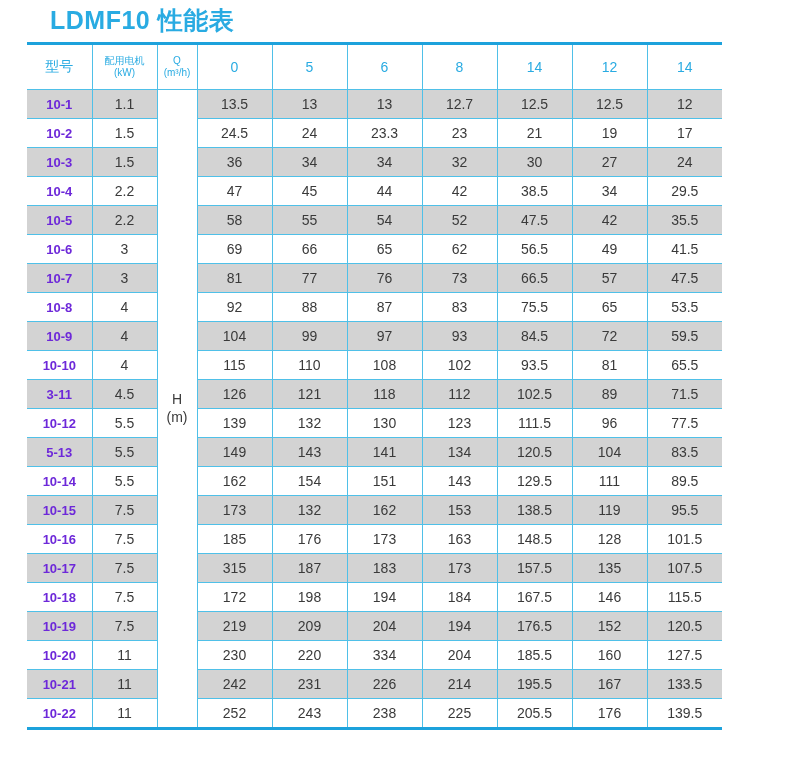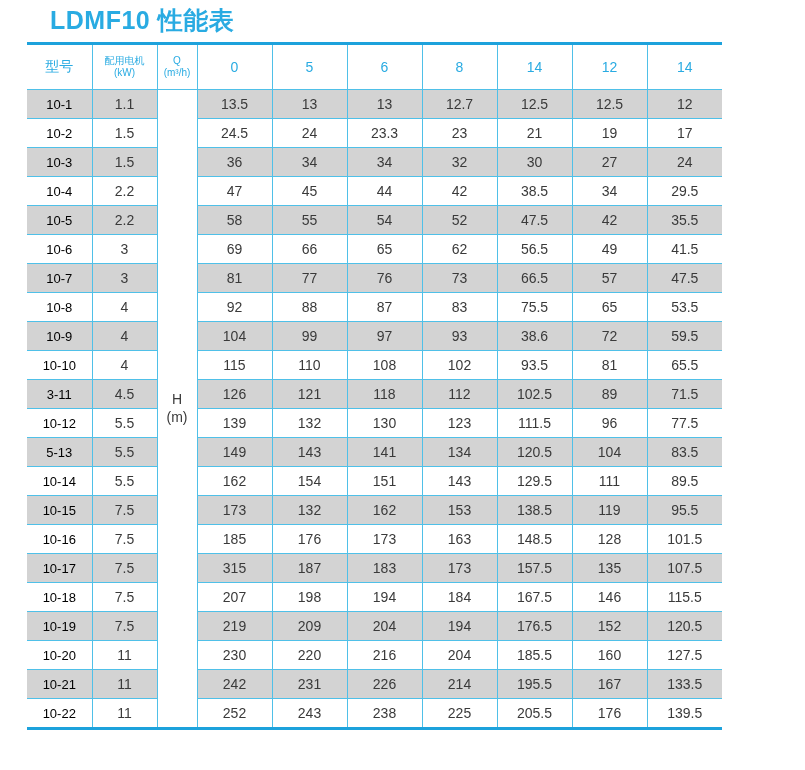--- a/index.html
+++ b/index.html
@@ -56,22 +56,23 @@
     line-height: 1.2;
   }
   .perf-table tbody td {
     height: 28px;
     font-size: 14px;
     color: #3a3a3a;
     background: #ffffff;
   }
   .perf-table tbody tr.shaded td { background: #d3d3d3; }
   .perf-table tbody td.model-cell {
-    color: #000000;
+    color: #6d28d9;
     font-size: 13px;
+    font-weight: bold;
   }
   .perf-table tbody td.h-cell {
     background: #ffffff !important;
     color: #3a3a3a;
     font-size: 14px;
     line-height: 1.25;
   }
 </style>
 </head>
 <body>
@@ -207,21 +208,21 @@
           <td>65</td>
           <td>53.5</td>
         </tr>
         <tr class="shaded">
           <td class="model-cell">10-9</td>
           <td>4</td>
           <td>104</td>
           <td>99</td>
           <td>97</td>
           <td>93</td>
-          <td>38.6</td>
+          <td>84.5</td>
           <td>72</td>
           <td>59.5</td>
         </tr>
         <tr class="plain">
           <td class="model-cell">10-10</td>
           <td>4</td>
           <td>115</td>
           <td>110</td>
           <td>108</td>
           <td>102</td>
@@ -302,21 +303,21 @@
           <td>187</td>
           <td>183</td>
           <td>173</td>
           <td>157.5</td>
           <td>135</td>
           <td>107.5</td>
         </tr>
         <tr class="plain">
           <td class="model-cell">10-18</td>
           <td>7.5</td>
-          <td>207</td>
+          <td>172</td>
           <td>198</td>
           <td>194</td>
           <td>184</td>
           <td>167.5</td>
           <td>146</td>
           <td>115.5</td>
         </tr>
         <tr class="shaded">
           <td class="model-cell">10-19</td>
           <td>7.5</td>
@@ -326,21 +327,21 @@
           <td>194</td>
           <td>176.5</td>
           <td>152</td>
           <td>120.5</td>
         </tr>
         <tr class="plain">
           <td class="model-cell">10-20</td>
           <td>11</td>
           <td>230</td>
           <td>220</td>
-          <td>216</td>
+          <td>334</td>
           <td>204</td>
           <td>185.5</td>
           <td>160</td>
           <td>127.5</td>
         </tr>
         <tr class="shaded">
           <td class="model-cell">10-21</td>
           <td>11</td>
           <td>242</td>
           <td>231</td>

